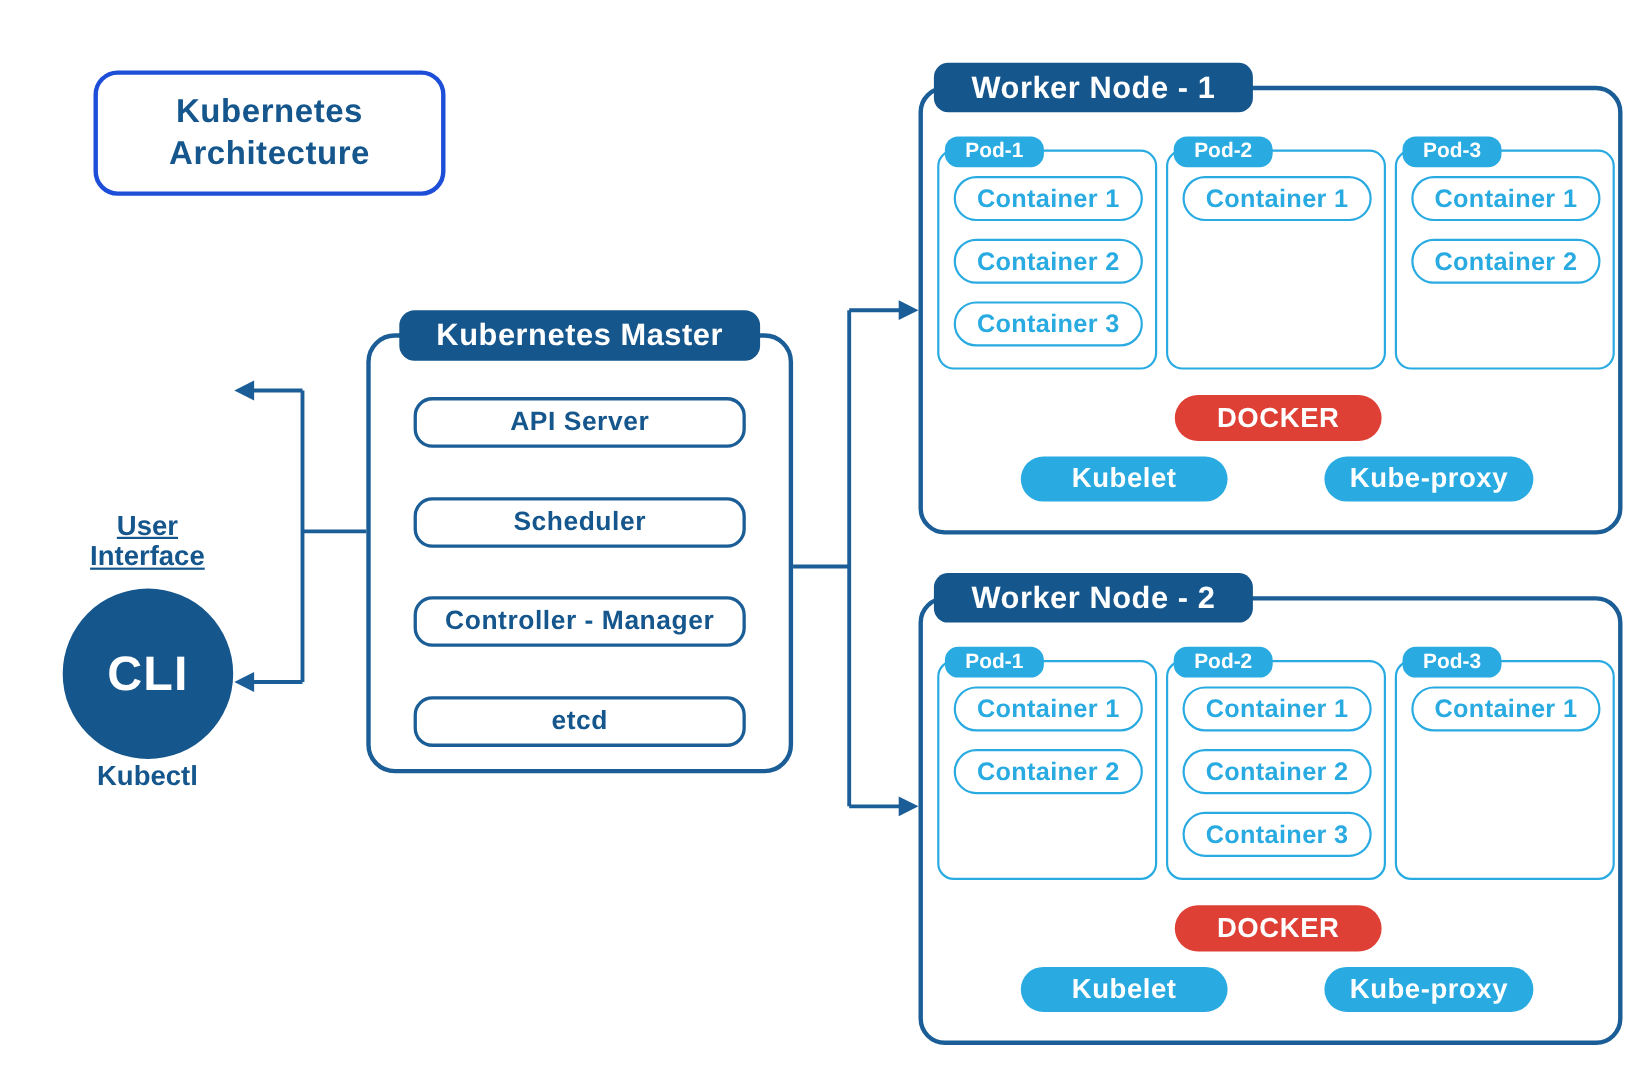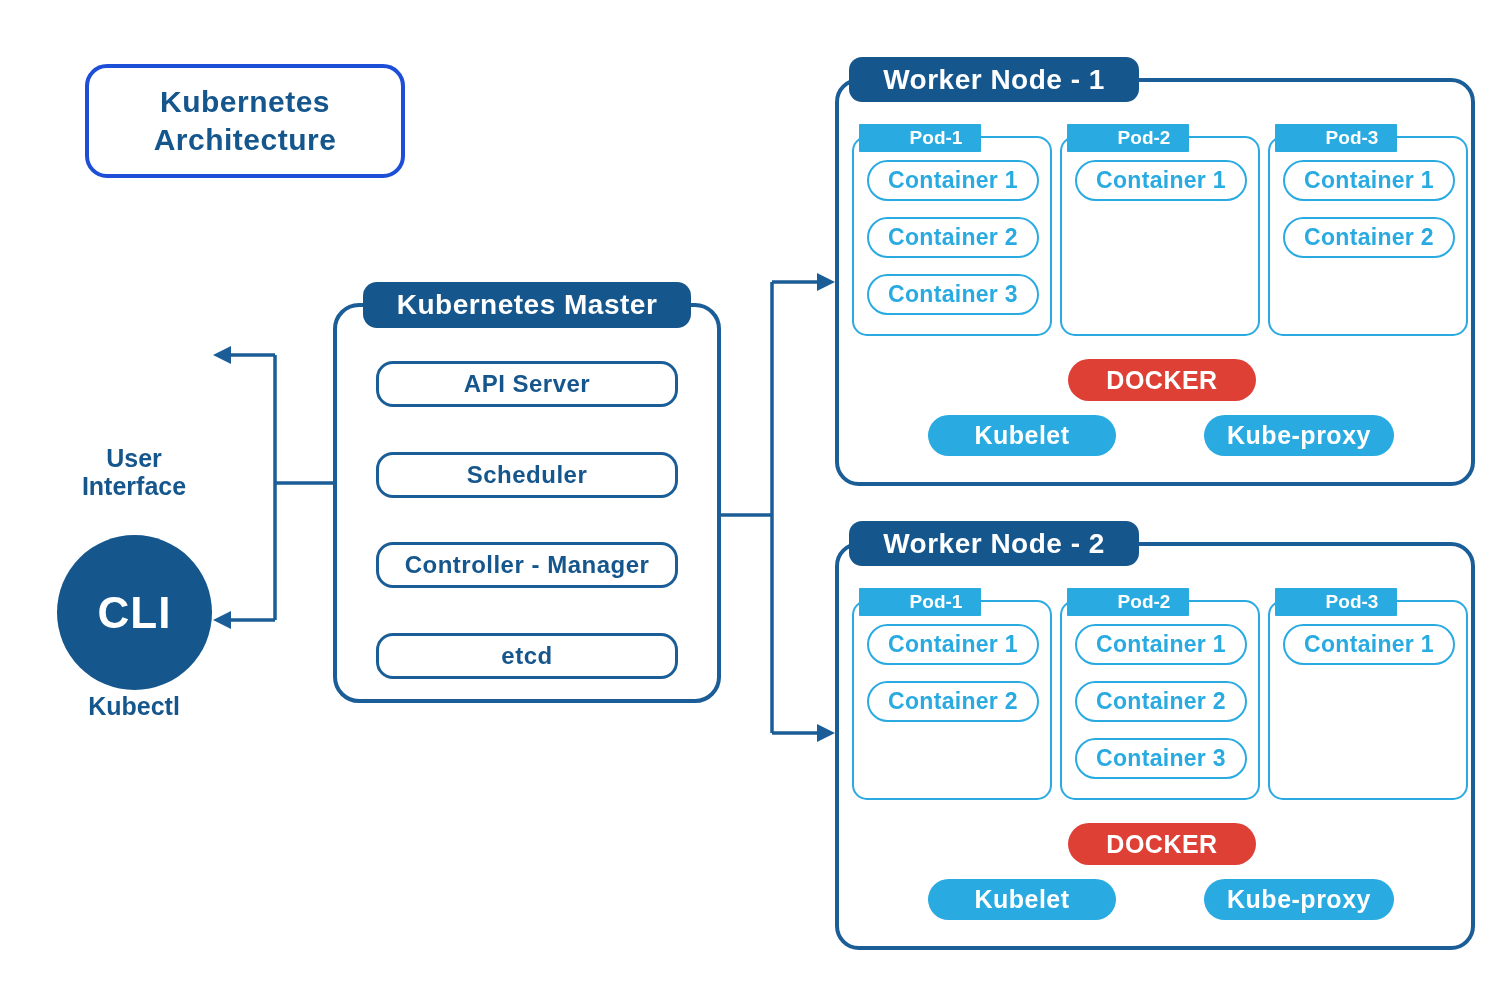--- a/index.html
+++ b/index.html
@@ -22,21 +22,21 @@
     position:absolute;width:155px;height:155px;border-radius:50%;
     background:#15568d;color:#ffffff;display:flex;align-items:center;justify-content:center;
     font-size:44px;letter-spacing:1px;z-index:2;
   }
   .circle.ui{left:57px;top:280px;}
   .circle.cli{left:57px;top:535px;}
   .caption{
     position:absolute;left:39px;width:190px;text-align:center;color:#15568d;
     font-size:25px;line-height:28px;z-index:2;
   }
-  .caption.ui-caption{top:444px;}
+  .caption.ui-caption{top:464px;text-decoration:underline;}
   .caption.cli-caption{top:692px;}
   .caption span{display:block;}
 
   
   .master-box{
     position:absolute;left:333px;top:303px;width:388px;height:400px;
     border:4px solid #1b5e97;border-radius:26px;box-sizing:border-box;background:#ffffff;z-index:2;
   }
   .master-header{
     position:absolute;left:26px;top:-25px;width:328px;height:46px;
@@ -63,22 +63,22 @@
   }
   .pod{
     position:absolute;top:54px;width:200px;height:200px;box-sizing:border-box;
     border:2.5px solid #29abe2;border-radius:15px;background:#ffffff;
   }
   .pod.p1{left:13px;}
   .pod.p2{left:221px;}
   .pod.p3{left:429px;}
   .pod-label{
     position:absolute;left:5px;top:-14px;width:90px;height:28px;
-    background:#29abe2;border-radius:1px;color:#ffffff;
-    display:flex;align-items:center;justify-content:center;font-size:19px;z-index:3;padding-left:32px;
+    background:#29abe2;border-radius:12px;color:#ffffff;
+    display:flex;align-items:center;justify-content:center;font-size:19px;z-index:3;
   }
   .container-box{
     position:absolute;left:13px;width:172px;height:41px;box-sizing:border-box;
     border:2.5px solid #29abe2;border-radius:21px;color:#29abe2;
     display:flex;align-items:center;justify-content:center;font-size:23px;letter-spacing:.3px;
   }
   .c1{top:22px;} .c2{top:79px;} .c3{top:136px;}
 
   .pill{
     position:absolute;height:42px;border-radius:21px;color:#ffffff;

